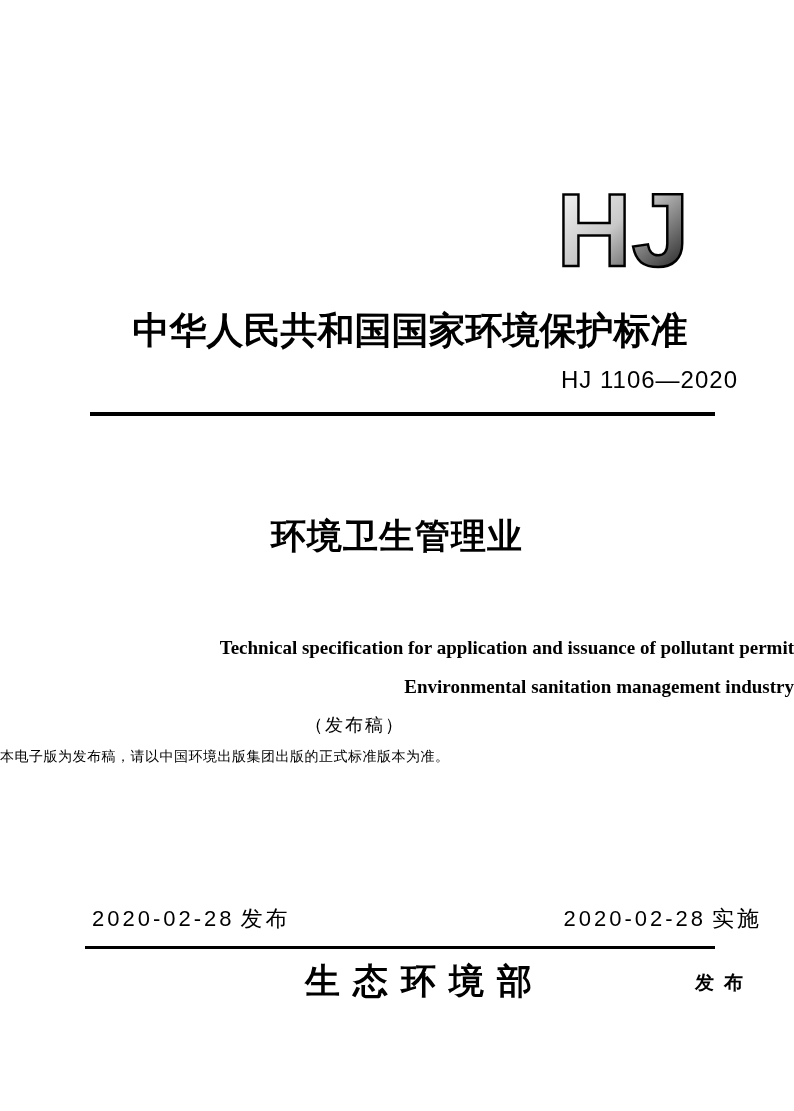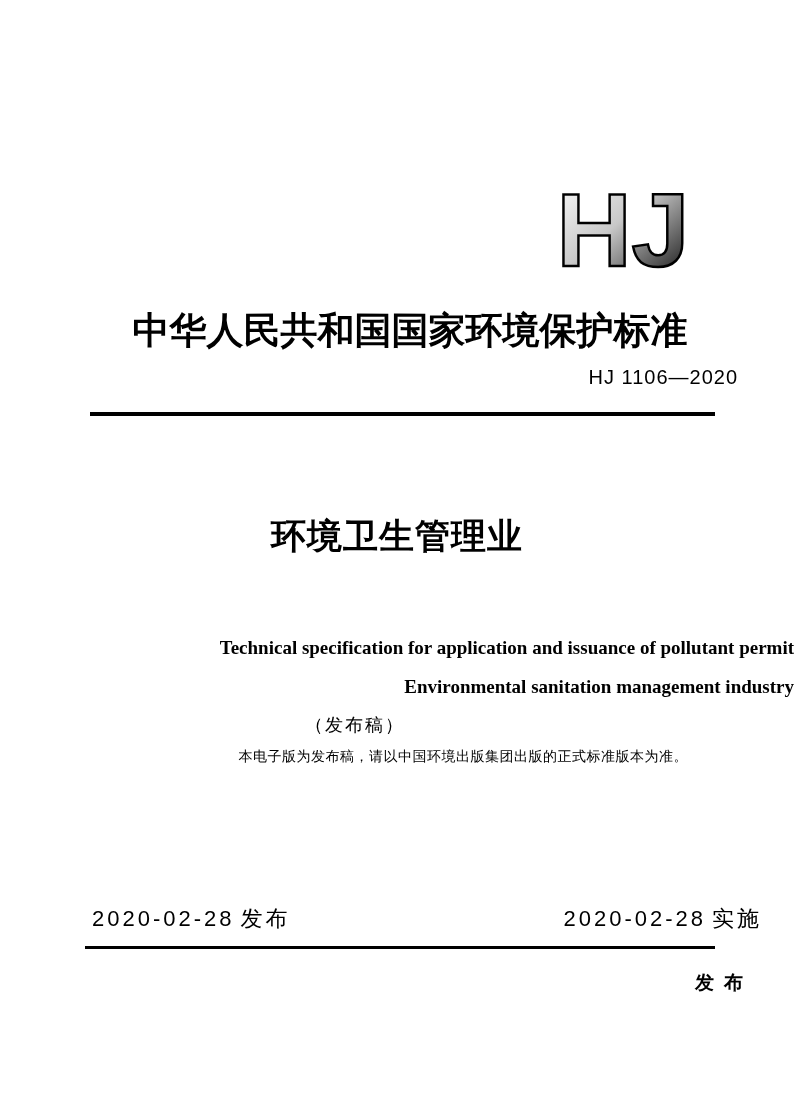--- a/index.html
+++ b/index.html
@@ -35,21 +35,21 @@
     letter-spacing: 0px;
     line-height: 44px;
     white-space: nowrap;
   }
 
   
   .std-number {
     position: absolute;
     top: 366px;
     right: 96px;
-    font-size: 20px;
+    font-size: 24px;
     letter-spacing: 1px;
     font-family: "Liberation Sans", sans-serif;
   }
 
   .rule-top {
     position: absolute;
     top: 412px;
     left: 90px;
     width: 625px;
     height: 4px;
@@ -90,21 +90,21 @@
     font-family: "Liberation Serif", serif;
     font-size: 18px;
     letter-spacing: 2px;
   }
 
   .note {
     position: absolute;
     top: 748px;
     left: 0;
     width: 688px;
-    text-align: right;
+    text-align: left;
     font-size: 14px;
     letter-spacing: 0.5px;
   }
 
   .date-issue {
     position: absolute;
     top: 904px;
     left: 92px;
     font-size: 22px;
     letter-spacing: 3px;
@@ -187,15 +187,18 @@
 
   <div class="date-issue">
     <span class="d-date">2020-02-28</span><span class="d-label">发布</span>
   </div>
   <div class="date-implement">
     <span class="d-date">2020-02-28</span><span class="d-label">实施</span>
   </div>
 
   <div class="rule-bottom"></div>
 
+  <div class="ministry">
+    <span class="inner">生态环境部</span>
+  </div>
   <div class="issuer-action">发布</div>
 
 </div>
 
 </body></html>

